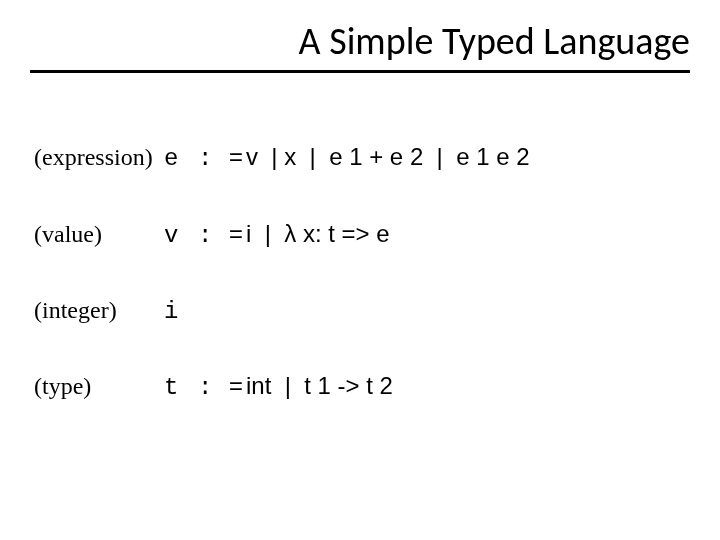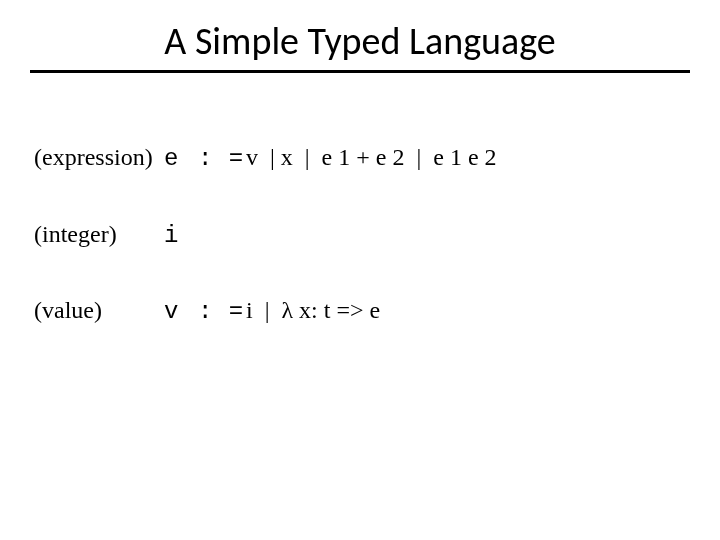--- a/index.html
+++ b/index.html
@@ -7,21 +7,21 @@
     width: 720px;
     height: 540px;
     background: #fff;
     font-family: Calibri, "Segoe UI", Arial, sans-serif;
     color: #000;
     padding: 18px 30px 20px 30px;
     position: relative;
   }
   .title {
     font-size: 38px;
-    text-align: center;
+    text-align: right;
     font-weight: 400;
     margin-bottom: 6px;
   }
   .rule {
     border: none;
     border-top: 3px solid #000;
     margin-bottom: 28px;
   }
   .grammar {
     font-size: 24px;
@@ -40,26 +40,27 @@
     display: inline-block;
     width: 34px;
   }
   .grammar .coloneq {
     font-family: "Courier New", monospace;
     display: inline-block;
     width: 48px;
     letter-spacing: 1px;
   }
   .grammar .rhs {
-    font-family: Liberation Serif, serif;
+    font-family: Liberation Sans, sans-serif;
   }
 </style>
 </head>
 <body>
 
 <h1 class="title">A Simple Typed Language</h1>
 <hr class="rule">
 
 <div class="grammar">
 <div><span class="label">(expression)</span><span class="sym">e</span><span class="coloneq">: =</span><span class="rhs">v  | x  |  e 1 + e 2  |  e 1 e 2</span></div>
+<div><span class="label">(value)</span><span class="sym">v</span><span class="coloneq">: =</span><span class="rhs">i  |  λ x: t =&gt; e</span></div>
 <div><span class="label">(integer)</span><span class="sym">i</span><span class="coloneq"></span><span class="rhs"></span></div>
-<div><span class="label">(value)</span><span class="sym">v</span><span class="coloneq">: =</span><span class="rhs">i  |  λ x: t =&gt; e</span></div>
+<div><span class="label">(type)</span><span class="sym">t</span><span class="coloneq">: =</span><span class="rhs">int  |  t 1 -&gt; t 2</span></div>
 </div>
 
 </body></html>

